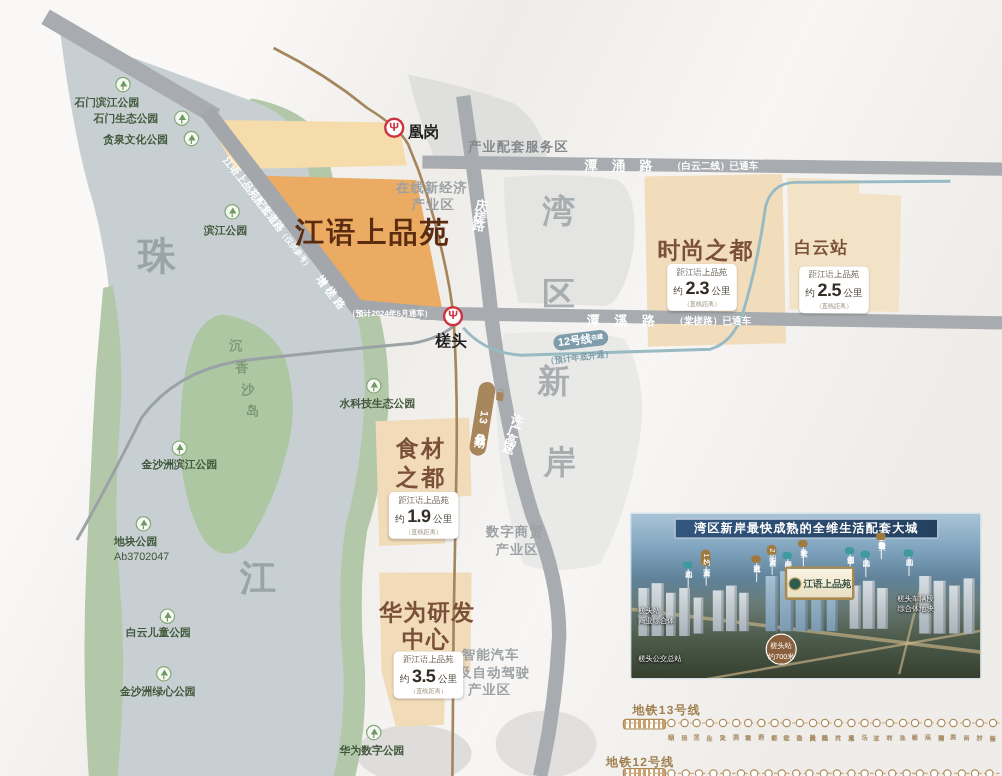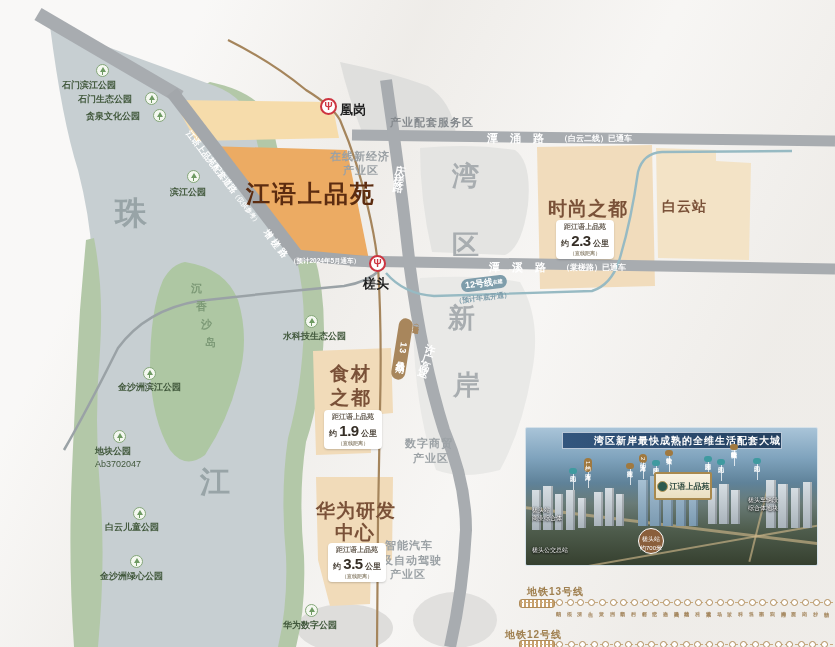--- a/index.html
+++ b/index.html
@@ -19,21 +19,21 @@
   .geo{position:absolute;font-weight:bold;color:#98a4a7;}
   .zone{position:absolute;font-weight:bold;color:#a8adb0;font-size:27px;}
   .island-ch{position:absolute;font-size:11px;font-weight:bold;color:#7d9a77;}
   .district{position:absolute;font-size:11px;font-weight:bold;color:#94999d;white-space:nowrap;letter-spacing:1px;}
   
   .road-text{position:absolute;color:#fff;font-weight:bold;white-space:nowrap;}
   .vtext{writing-mode:vertical-rl;}
   
   .dest{position:absolute;font-weight:bold;color:#7a5138;white-space:nowrap;}
   .main-title{position:absolute;font-size:24px;font-weight:bold;color:#5c2c10;letter-spacing:2px;white-space:nowrap;}
-  .dist-badge{position:absolute;background:#fff;border-radius:4px;box-shadow:0 1px 2px rgba(0,0,0,.18);padding:2px 4px 1px;text-align:center;font-weight:bold;}
+  .dist-badge{position:absolute;background:#fff;border-radius:4px;box-shadow:0 1px 2px rgba(0,0,0,.18);padding:2px 4px 1px;text-align:center;}
   .db-l1{font-size:7px;color:#6b6257;white-space:nowrap;}
   .db-l2{font-size:8px;color:#4a4238;white-space:nowrap;}
   .db-l2 b{font-size:15px;color:#352e26;letter-spacing:-.5px;}
   .db-l3{font-size:6px;color:#9a917f;transform:scale(.85);white-space:nowrap;}
   
   .mk{position:absolute;width:17px;height:17px;border-radius:50%;background:#fff;border:2px solid #cd3440;box-sizing:border-box;color:#cd3440;font-weight:bold;font-size:10px;line-height:13px;text-align:center;}
   .st-name{position:absolute;font-size:13px;font-weight:bold;color:#1f1f1f;white-space:nowrap;}
   .pill{position:absolute;border-radius:7px;color:#fff;font-weight:bold;text-align:center;}
   .m-title{position:absolute;font-size:10px;font-weight:bold;color:#a08050;letter-spacing:1px;white-space:nowrap;}
   .hatch{position:absolute;width:34px;height:7px;border:1px solid #b08c5a;border-radius:3px;background:repeating-linear-gradient(90deg,#c7a06c 0 2px,#fff 2px 4px);}
@@ -42,21 +42,21 @@
   .m-dot{position:absolute;top:0;width:5px;height:5px;border:1.5px solid #b08c5a;background:#fff;border-radius:50%;}
   .m-lbl{position:absolute;top:9px;writing-mode:vertical-rl;font-size:6px;color:#a3855c;line-height:1;transform:scale(.85);transform-origin:top left;letter-spacing:0;}
   
   #newspaper{position:absolute;left:702px;top:2px;width:130px;height:134px;background:#fcfbf8;border:1px solid #dcd8d1;box-shadow:1px 2px 5px rgba(0,0,0,.22);}
   .np-lines{background:repeating-linear-gradient(to bottom,#cfccc5 0 1px,transparent 1px 3px);position:absolute;}
   .np-head{position:absolute;left:7px;top:5px;font-family:"Liberation Serif","DejaVu Serif",serif;font-size:14px;font-weight:bold;color:#c0222a;letter-spacing:1px;white-space:nowrap;}
   .np-redbar{background:#c0392b;position:absolute;height:2px;}
   
   #aerial{position:absolute;left:525px;top:427px;width:291px;height:137px;border:1px solid #d5e1e9;border-radius:2px;overflow:hidden;
     background:linear-gradient(#a9c4d8 0%,#7fa3bd 22%,#5f8299 40%,#697b77 55%,#4e5c4c 75%,#36402f 100%);}
-  .banner{position:absolute;left:36px;top:4px;width:218px;height:15px;background:linear-gradient(90deg,#33567e,#24405f);border:1px solid #b9c8d8;color:#fff;font-size:10px;font-weight:bold;text-align:right;line-height:15px;letter-spacing:1px;white-space:nowrap;}
+  .banner{position:absolute;left:36px;top:4px;width:218px;height:15px;background:linear-gradient(90deg,#33567e,#24405f);border:1px solid #b9c8d8;color:#fff;font-size:10px;font-weight:bold;text-align:center;line-height:15px;letter-spacing:1px;white-space:nowrap;}
   .bld{position:absolute;background:linear-gradient(#d6dde2,#a9b3bb);box-shadow:inset -2px 0 rgba(0,0,0,.18);}
   .bld.blue{background:linear-gradient(#a7c0d3,#7b9ab1);}
   .a-road{position:absolute;background:#cdb589;opacity:.65;}
   .a-tag{position:absolute;writing-mode:vertical-rl;font-size:6px;line-height:1;color:#fff;padding:3px 1px;border-radius:5px;letter-spacing:0;}
   .a-tag::after{content:"";position:absolute;top:100%;left:50%;width:1px;height:16px;background:rgba(255,255,255,.75);}
   .a-tag.teal{background:#3f9aa0;}
   .a-tag.brown{background:#a0793f;}
   .a-lbl{position:absolute;font-size:6px;color:#fff;line-height:1.4;text-shadow:0 0 2px #000,0 1px 2px #000;white-space:nowrap;}
   .a-badge{position:absolute;width:26px;height:26px;border-radius:50%;background:#8a5f3c;border:1px solid #fff;color:#fff;text-align:center;font-size:6px;line-height:1.5;padding-top:6px;box-sizing:border-box;}
   .plaque{position:absolute;left:128px;top:44px;width:54px;height:24px;background:linear-gradient(#f8f3e3,#eadfc1);border:2px solid #a8894e;border-radius:2px;display:flex;align-items:center;justify-content:center;gap:2px;}
@@ -169,20 +169,25 @@
   <div class="main-title" style="left:246px;top:178px;">江语上品苑</div>
 
   <div class="dest" style="left:548px;top:196px;font-size:19px;letter-spacing:1px;">时尚之都</div>
   <div class="dist-badge" style="left:556px;top:220px;width:50px;">
     <div class="db-l1">距江语上品苑</div>
     <div class="db-l2"><span>约</span> <b>2.3</b> <span>公里</span></div>
     <div class="db-l3">（直线距离）</div>
   </div>
 
   <div class="dest" style="left:662px;top:198px;font-size:14px;letter-spacing:1px;">白云站</div>
+  <div class="dist-badge" style="left:666px;top:222px;width:50px;">
+    <div class="db-l1">距江语上品苑</div>
+    <div class="db-l2"><span>约</span> <b>2.5</b> <span>公里</span></div>
+    <div class="db-l3">（直线距离）</div>
+  </div>
 
   <div class="dest" style="left:330px;top:361px;font-size:19px;letter-spacing:2px;">食材</div>
   <div class="dest" style="left:330px;top:385px;font-size:19px;letter-spacing:2px;">之都</div>
   <div class="dist-badge" style="left:324px;top:410px;width:50px;">
     <div class="db-l1">距江语上品苑</div>
     <div class="db-l2"><span>约</span> <b>1.9</b> <span>公里</span></div>
     <div class="db-l3">（直线距离）</div>
   </div>
 
   <div class="dest" style="left:316px;top:498px;font-size:19px;letter-spacing:1px;">华为研发</div>

